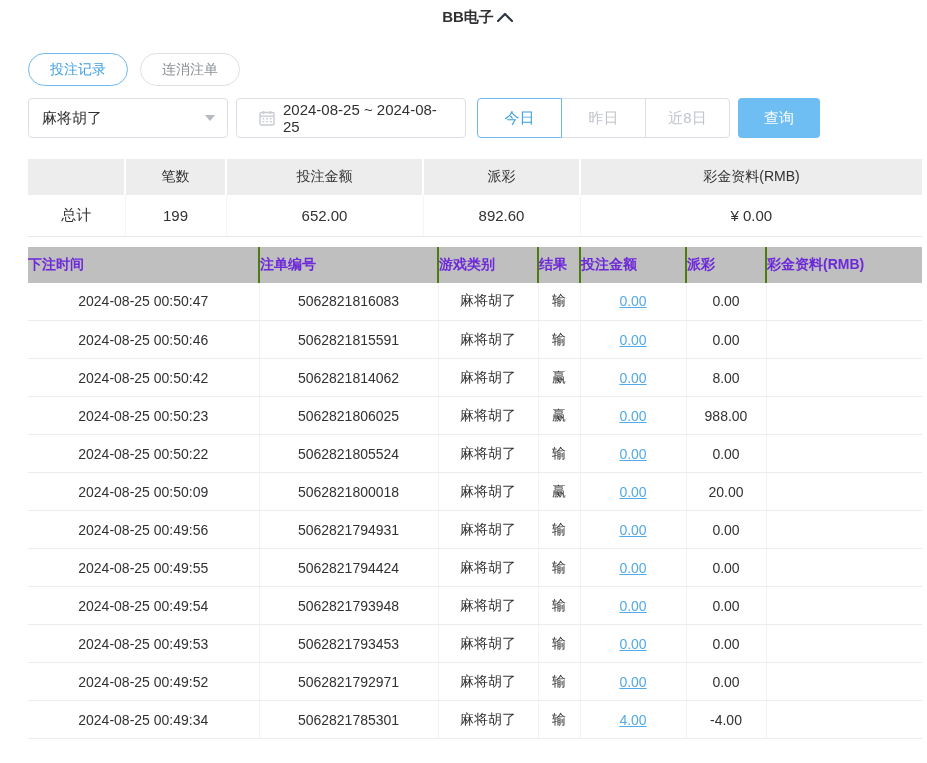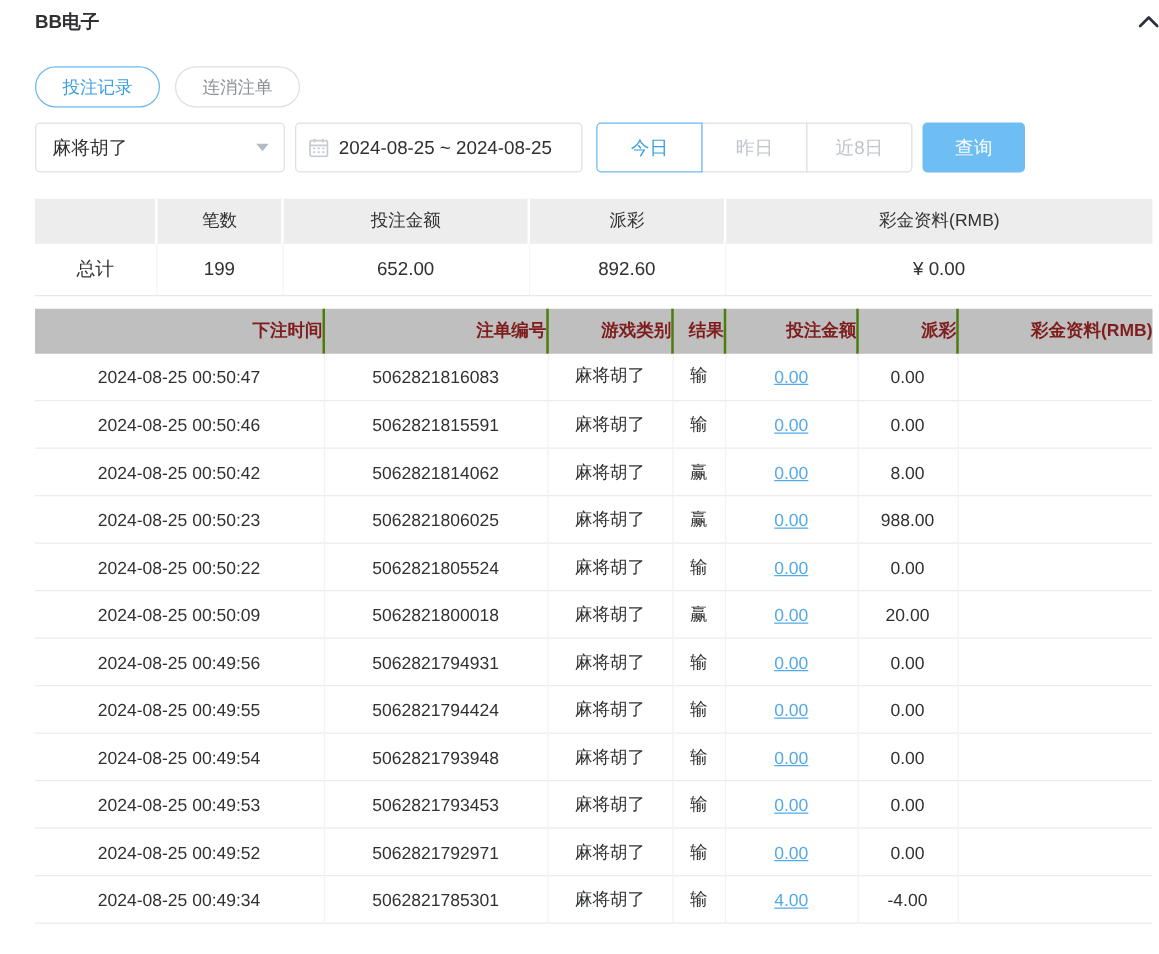--- a/index.html
+++ b/index.html
@@ -5,21 +5,21 @@
   * { box-sizing: border-box; margin: 0; padding: 0; }
   html, body {
     width: 927px; height: 763px; overflow: hidden;
     background: #ffffff;
     font-family: "Liberation Sans", "DejaVu Sans", sans-serif;
     color: #303133;
   }
   .page { width: 894px; margin-left: 28px; padding-top: 5px; }
 
   
-  .panel-header { display: flex; justify-content: space-between; align-items: center; height: 24px; }
+  .panel-header { display: flex; justify-content: center; align-items: center; height: 24px; }
   .panel-title { font-size: 15px; font-weight: bold; color: #303133; }
   .collapse-btn { width: 22px; height: 22px; display: flex; align-items: center; justify-content: center; cursor: pointer; background: none; border: none; margin-right: -8px; }
 
   
   .tabs { margin-top: 24px; display: flex; gap: 12px; }
   .pill {
     height: 33px; padding: 0 21px; background: #fff;
     border: 1px solid #dcdfe6; border-radius: 17px;
     font-size: 14px; color: #8c9096; cursor: pointer;
     font-family: inherit;
@@ -29,21 +29,21 @@
   
   .filters { margin-top: 12px; display: flex; align-items: center; }
   .select {
     width: 200px; height: 40px; border: 1px solid #dcdfe6; border-radius: 4px;
     display: flex; align-items: center; justify-content: space-between;
     padding: 0 12px 0 13px; font-size: 15px; color: #303133; cursor: pointer;
   }
   .caret { width: 0; height: 0; border-left: 5px solid transparent; border-right: 5px solid transparent; border-top: 6px solid #b4b9c2; }
   .date-input {
     margin-left: 8px; width: 230px; height: 40px; border: 1px solid #dcdfe6; border-radius: 4px;
-    display: flex; align-items: center; padding: 0 10px; font-size: 15px; color: #303133; cursor: text;
+    display: flex; align-items: center; padding: 0 22px; font-size: 15px; color: #303133; cursor: text;
   }
   .cal-icon { margin-right: 8px; display: flex; }
   .btn-group { margin-left: 11px; display: flex; }
   .seg {
     width: 85px; height: 40px; background: #fff; border: 1px solid #dcdfe6;
     font-size: 15px; color: #c0c4cc; cursor: pointer; font-family: inherit;
     margin-left: -1px;
   }
   .seg:first-child { border-radius: 4px 0 0 4px; margin-left: 0; }
   .seg:last-child { border-radius: 0 4px 4px 0; }
@@ -64,21 +64,21 @@
   .summary td {
     height: 41px; text-align: center; font-size: 15px; color: #303133;
     border-bottom: 1px solid #e8e8e8;
   }
   .summary td + td { border-left: 1px solid #f5f5f5; text-align: center; }
 
   
   .records { margin-top: 10px; }
   .records th {
     background: #bfbfbf; height: 36px; font-size: 14px; font-weight: bold;
-    color: #7f1d1d; text-align: right;
+    color: #6d28d9; text-align: left;
   }
   .records th + th { border-left: 2px solid #4d7c0f; }
   .records td {
     height: 38px; text-align: center; font-size: 14px; color: #303133;
     border-bottom: 1px solid #ececec;
   }
   .records td + td { border-left: 1px solid #f2f2f2; }
   .bet-link { color: #54a9e8; text-decoration: underline; cursor: pointer; }
   .neg { color: #e04e4e; }
 </style>

